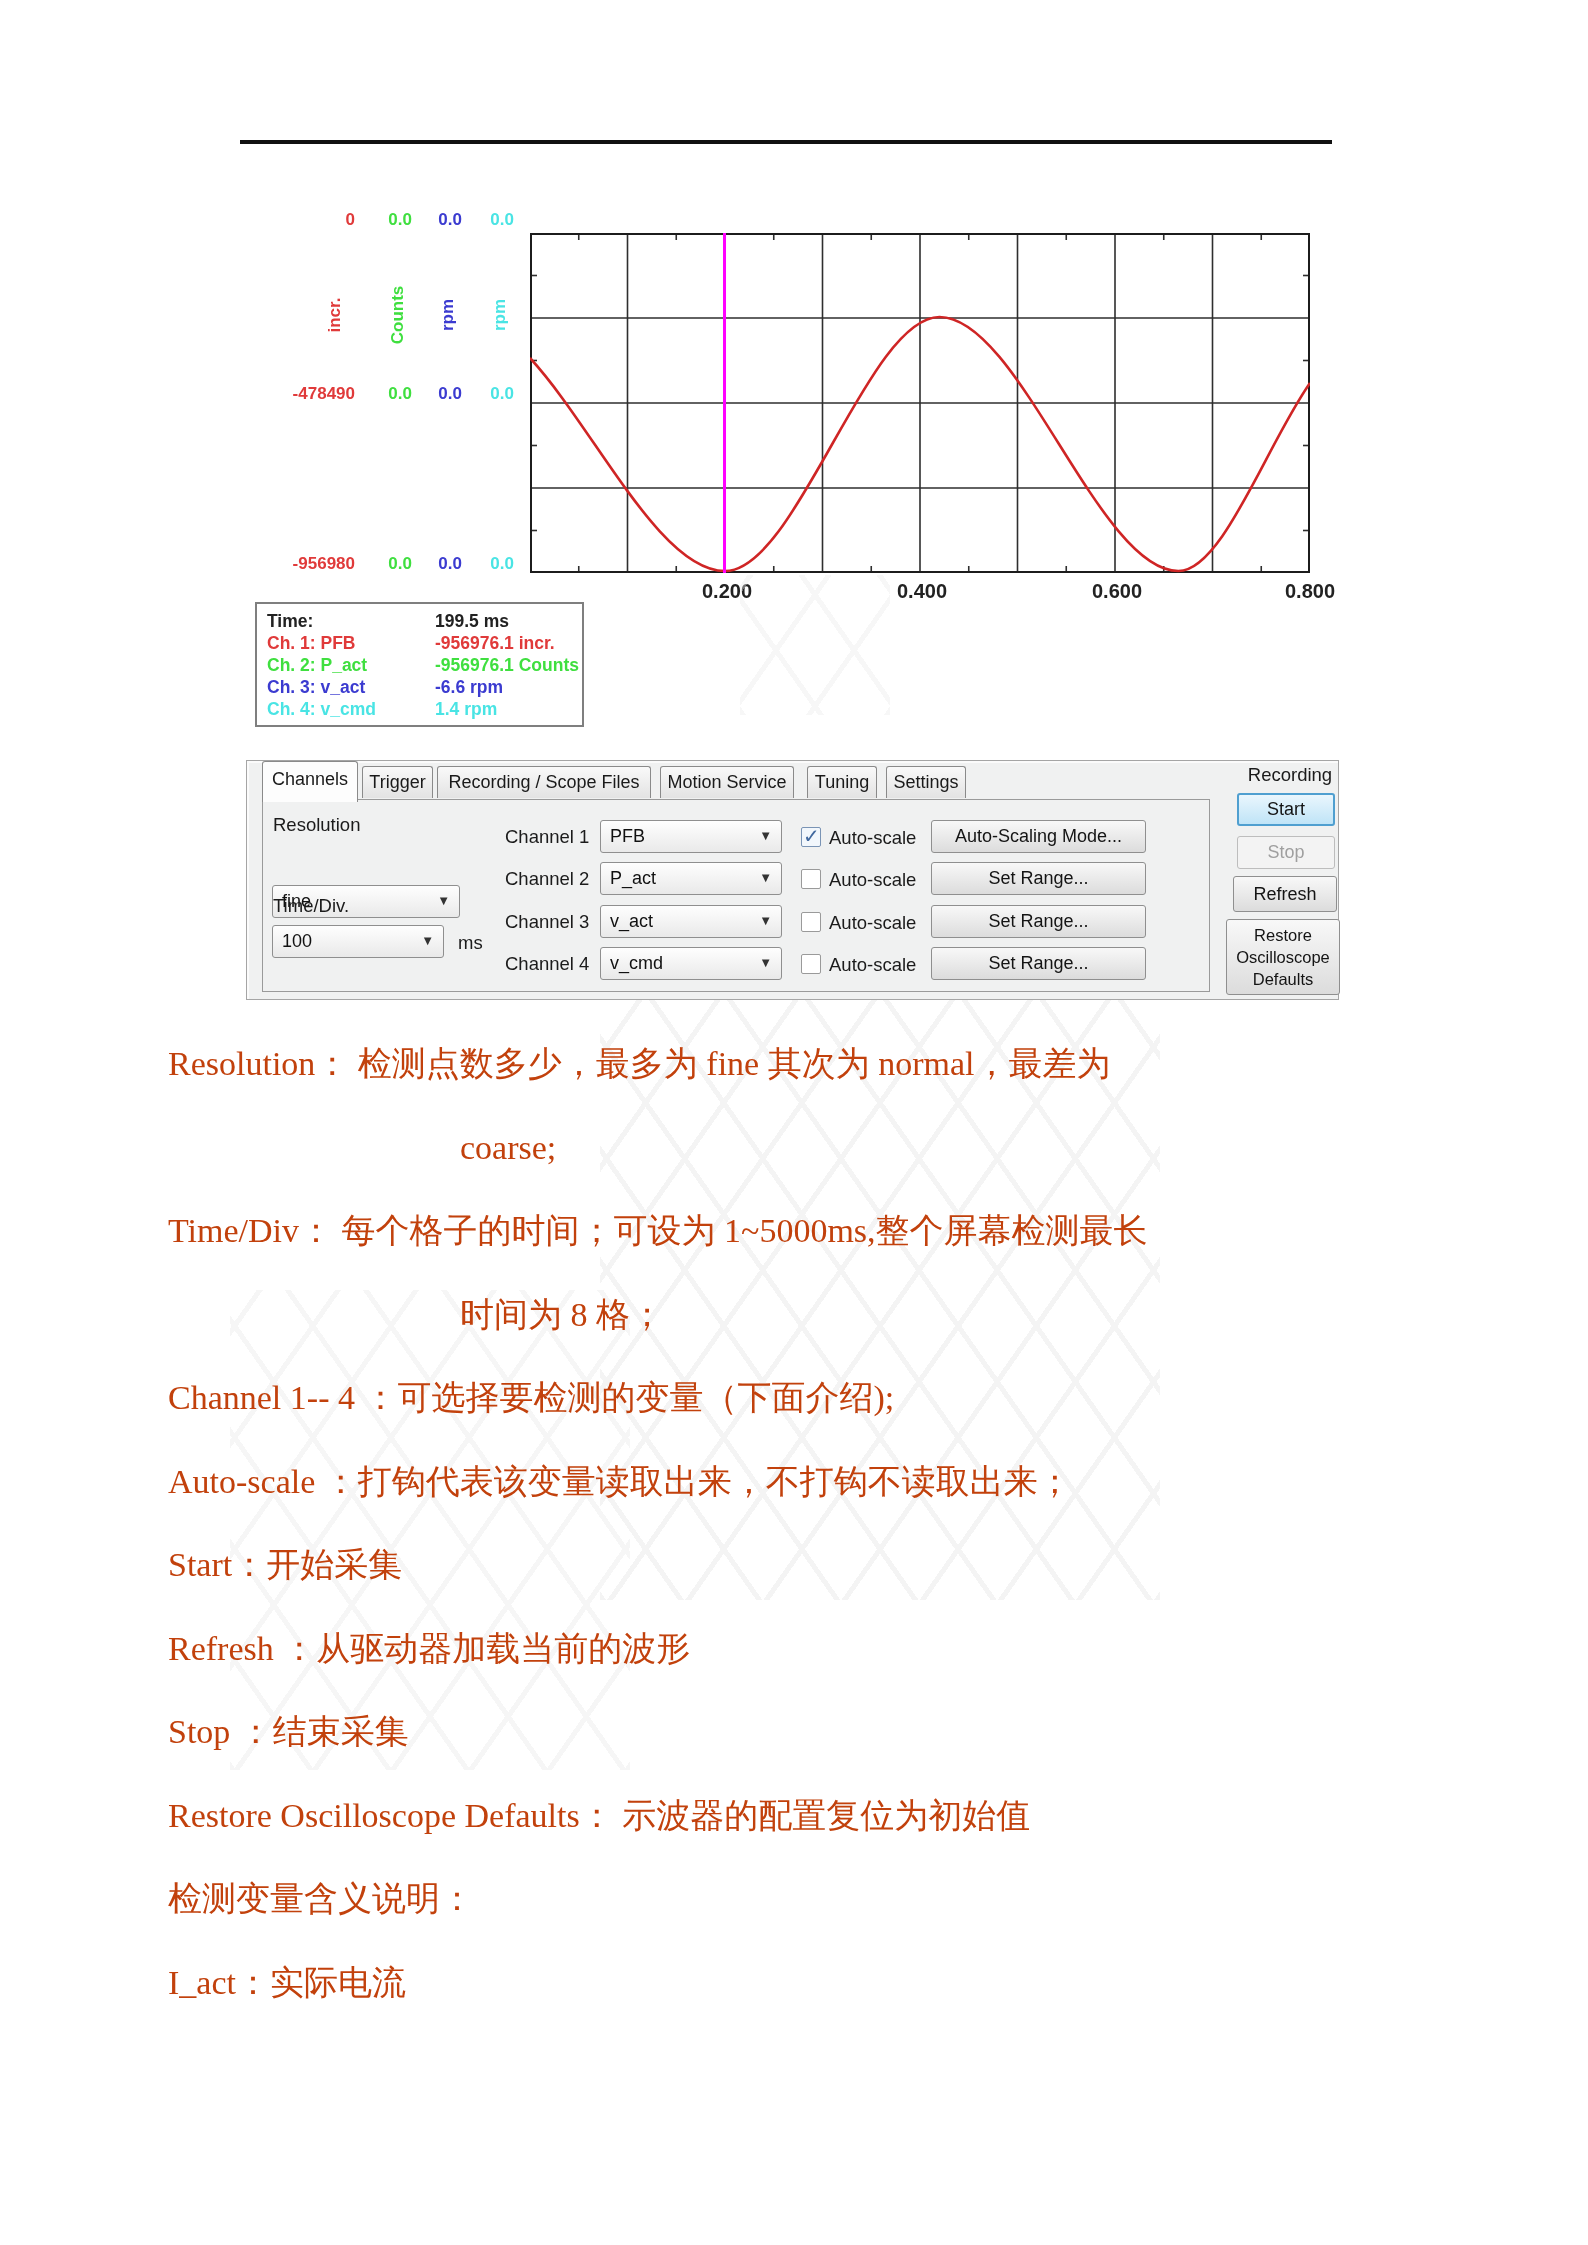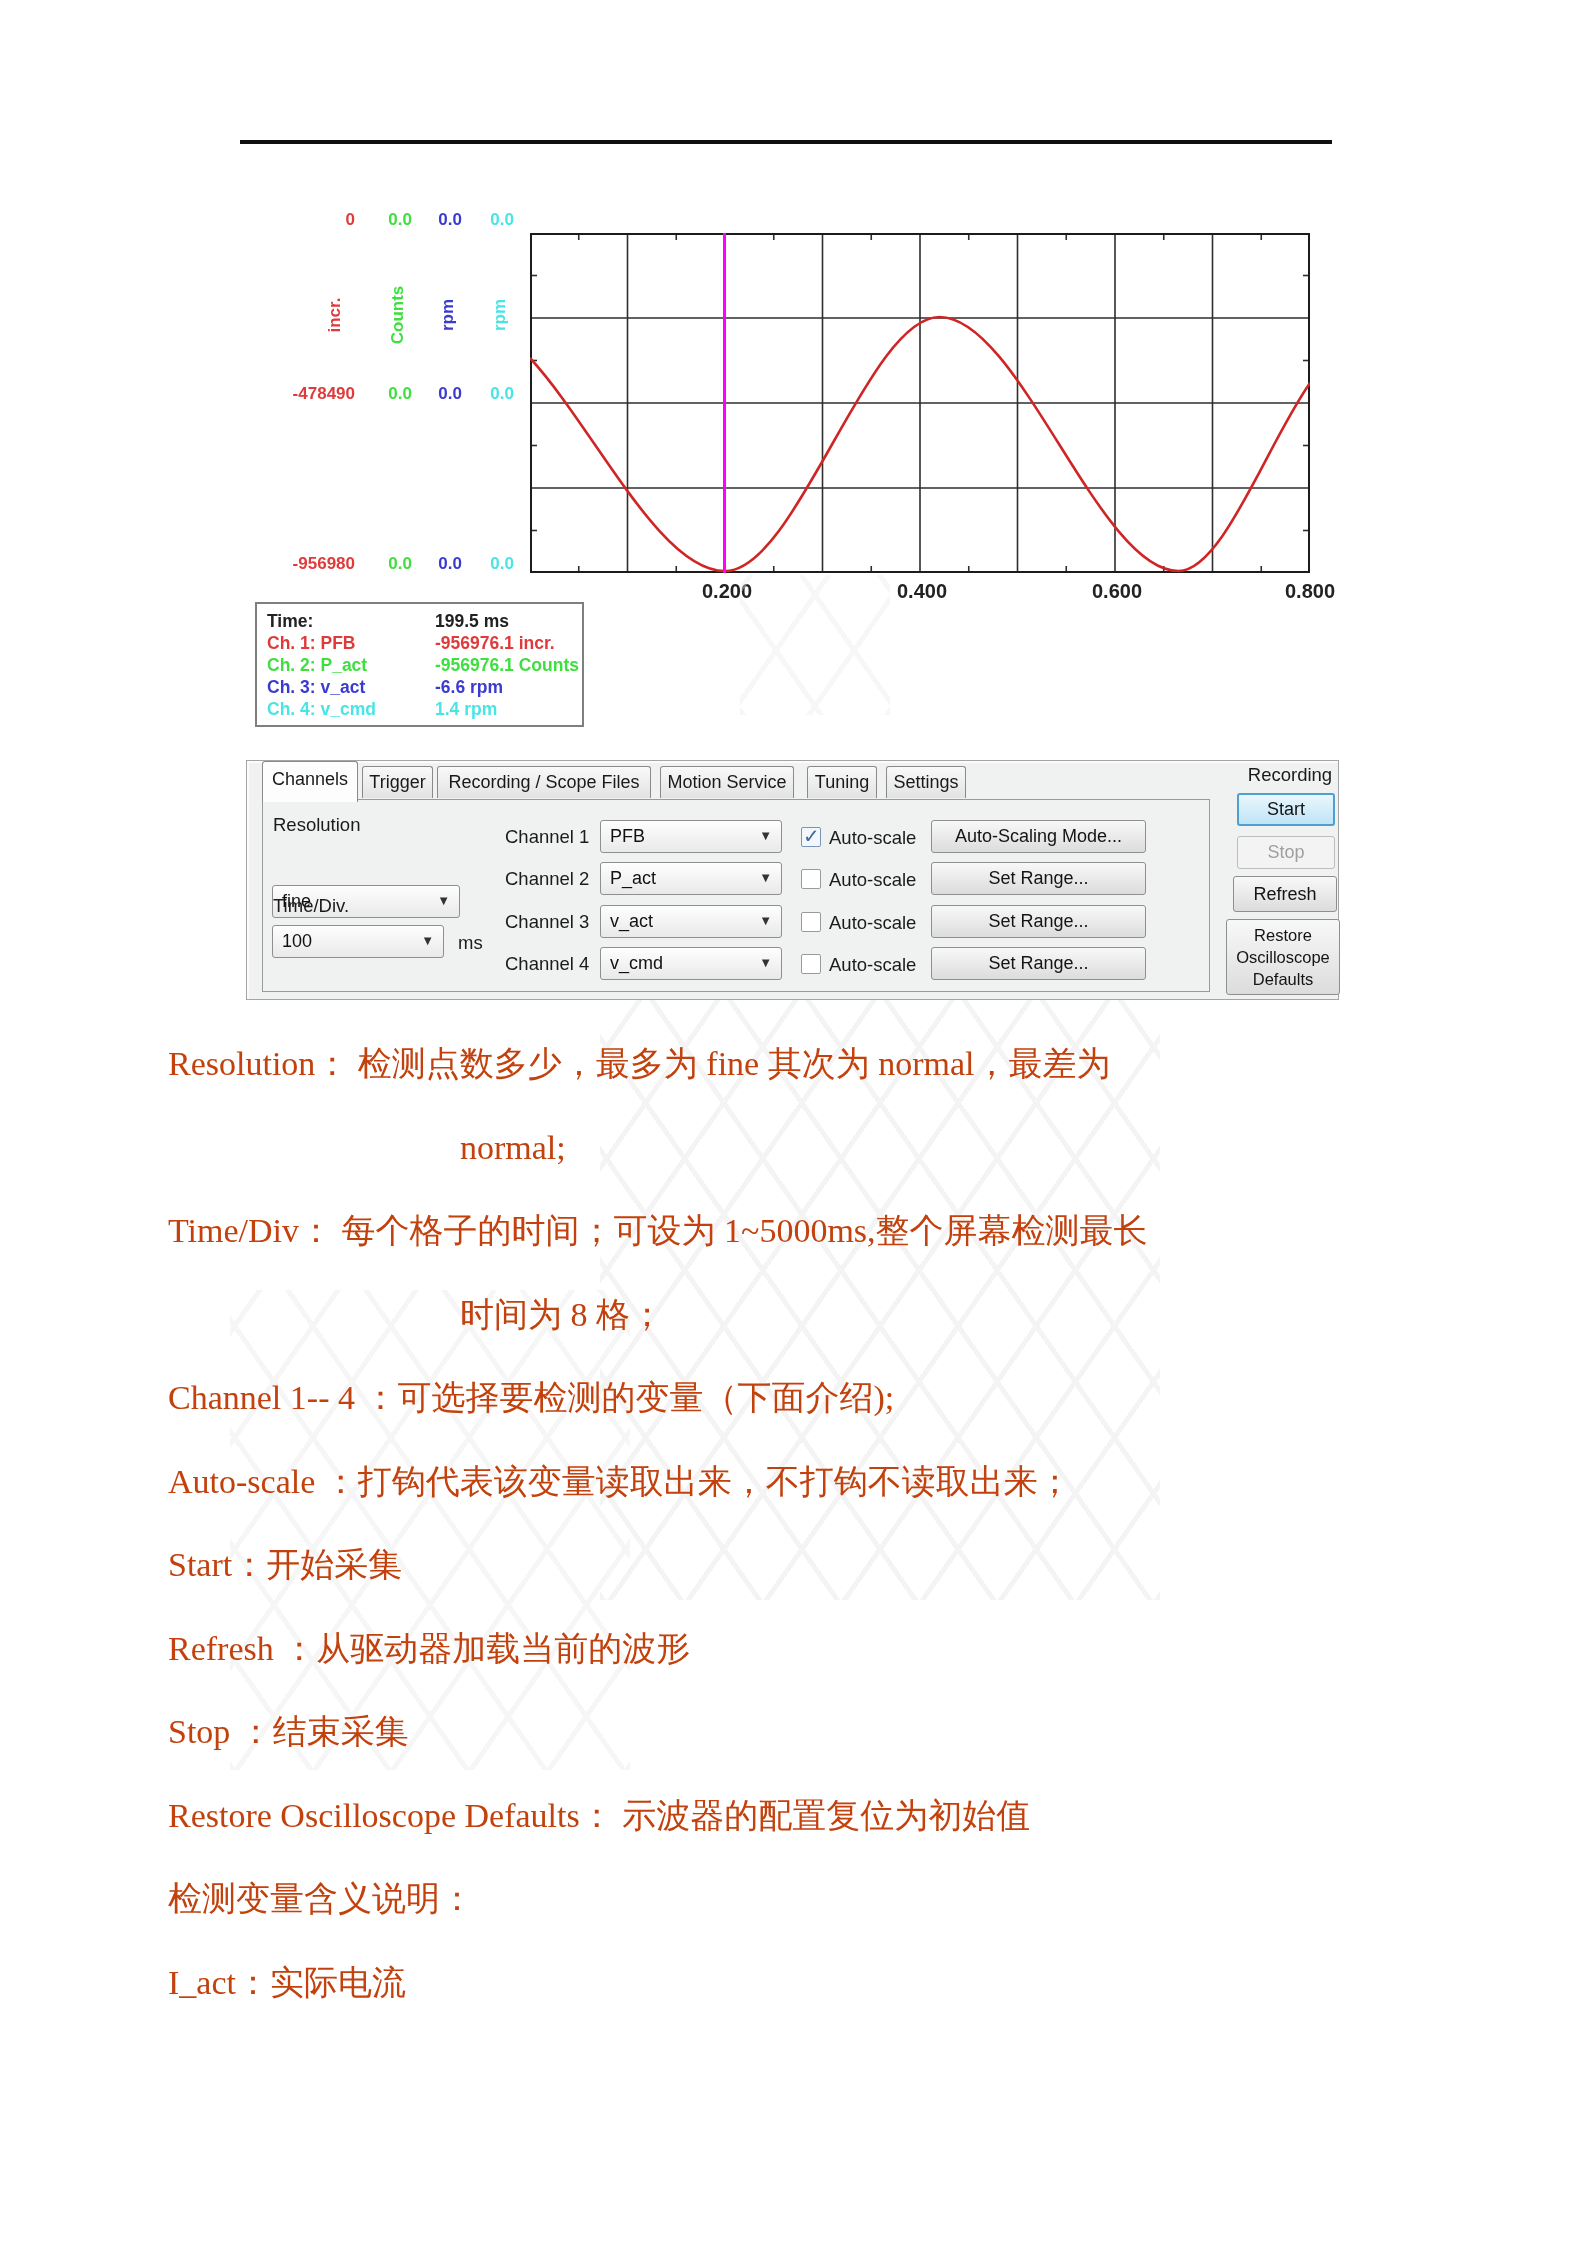--- a/index.html
+++ b/index.html
@@ -239,21 +239,21 @@
 <div class="btn disabled" style="left:1237px;top:836px;width:98px;height:33px">Stop</div>
 <div class="btn" style="left:1233px;top:876px;width:104px;height:36px">Refresh</div>
 <div class="btn" style="left:1226px;top:919px;width:114px;height:76px;font-size:16.5px;line-height:1.35;padding:2px">Restore Oscilloscope Defaults</div>
 
 <div class="wm" style="left:740px;top:575px;width:150px;height:140px;opacity:.4"></div>
 <div class="wm" style="left:600px;top:1000px;width:560px;height:600px"></div>
 <div class="wm" style="left:230px;top:1290px;width:400px;height:480px;opacity:.45"></div>
 
 <div class="doc">
   <div class="doc-line">Resolution：  检测点数多少，最多为 fine 其次为 normal，最差为</div>
-  <div class="doc-line indent">normal;</div>
+  <div class="doc-line indent">coarse;</div>
   <div class="doc-line">Time/Div：  每个格子的时间；可设为 1~5000ms,整个屏幕检测最长</div>
   <div class="doc-line indent">时间为 8 格；</div>
   <div class="doc-line">Channel 1-- 4 ：可选择要检测的变量（下面介绍);</div>
   <div class="doc-line">Auto-scale ：打钩代表该变量读取出来，不打钩不读取出来；</div>
   <div class="doc-line">Start：开始采集</div>
   <div class="doc-line">Refresh ：从驱动器加载当前的波形</div>
   <div class="doc-line">Stop ：结束采集</div>
   <div class="doc-line">Restore Oscilloscope Defaults：  示波器的配置复位为初始值</div>
   <div class="doc-line">检测变量含义说明：</div>
   <div class="doc-line">I_act：实际电流</div>

